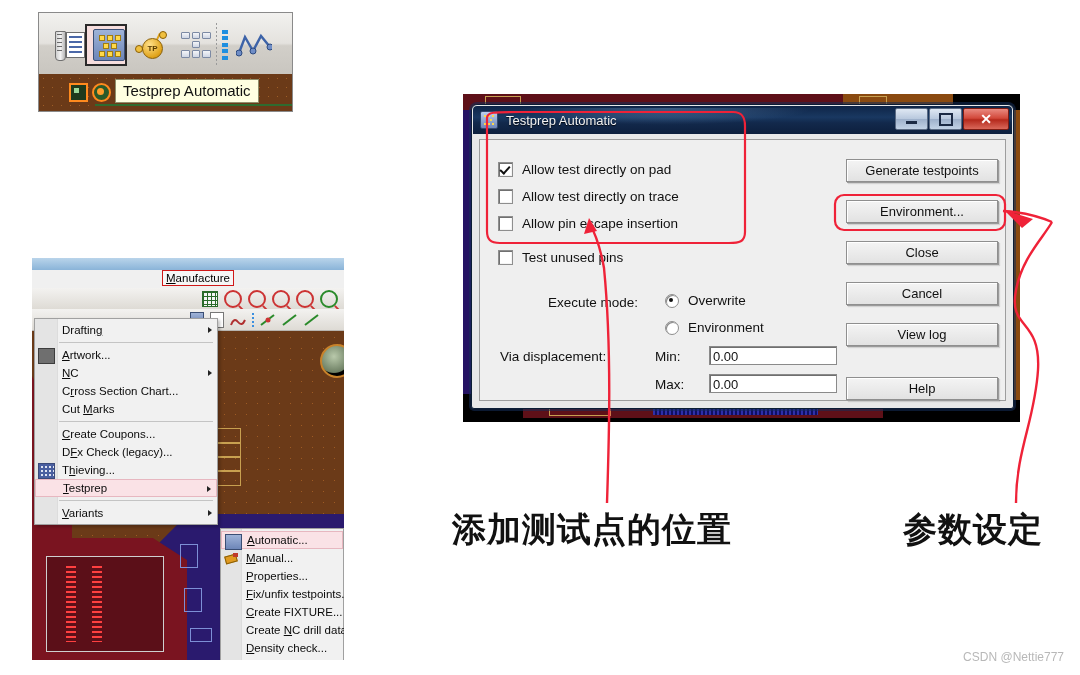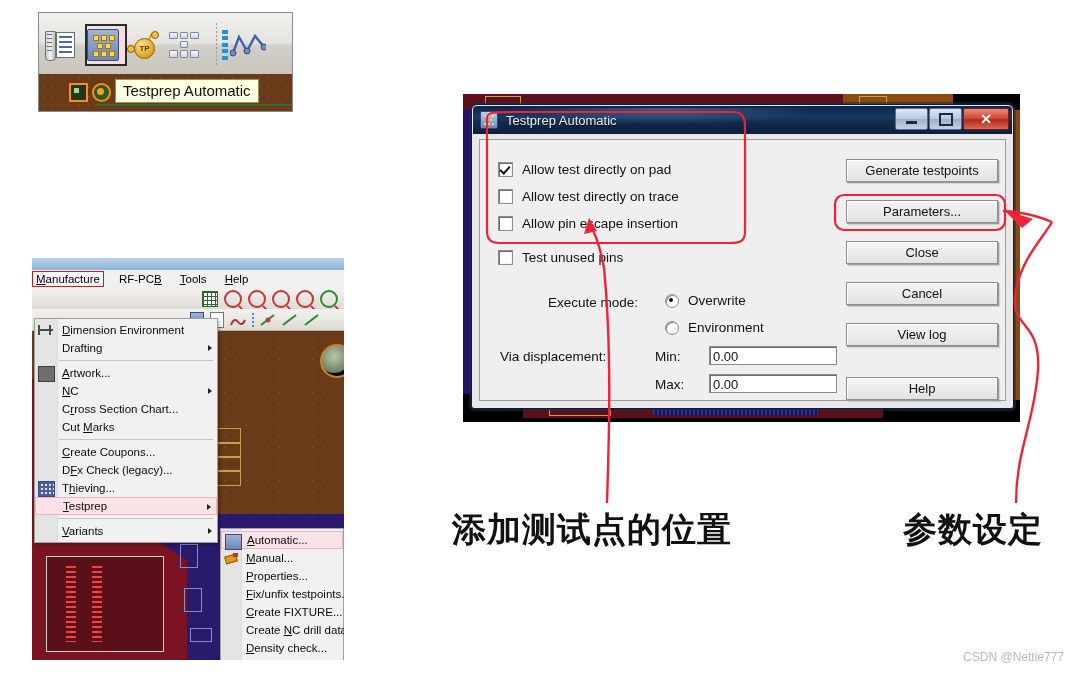--- a/index.html
+++ b/index.html
@@ -34,21 +34,21 @@
     align-items: center;
     padding-left: 4px;
     box-sizing: border-box;
   }
   .tb-sep {
     width: 1px; height: 44px; margin: 0 5px;
     background: repeating-linear-gradient(to bottom,#9a9a9a 0 2px, transparent 2px 4px);
   }
   .tb-btn {
     width: 42px; height: 42px;
-    display: flex; align-items: center; justify-content: flex-start;
+    display: flex; align-items: center; justify-content: flex-end;
     position: relative;
   }
   .tb-btn.active {
     border: 2px solid #2a2a2a;
     background: #f6dede;
     box-sizing: border-box;
   }
   
   .ico-rulerlist { position: relative; width: 32px; height: 30px; }
   .ico-rulerlist .ruler {
@@ -147,22 +147,22 @@
     overflow: hidden;
     background:#6b3a18;
   }
   #app-titlebar-strip {
     position:absolute; left:0; top:0; right:0; height:12px;
     background: linear-gradient(to bottom,#b9d4ea,#8ab4d8);
   }
   #menubar {
     position:absolute; left:0; top:12px; right:0; height:18px;
     background:#f0f0f0; border-bottom:1px solid #cfcfcf;
-    display:flex; align-items:center; gap:12px; padding-left:0;
-    font-size:11.5px; color:#000;
+    display:flex; align-items:center; gap:12px; padding-left:20px;
+    font-size:11.5px; color:#000;flex-direction:column;
   }
   #menubar .mi { padding:1px 3px; }
   #menubar .mi.sel { border:1px solid #d01818; background:#f6f6f6;}
   .u { text-decoration: underline; }
 
   #pcb-canvas {
     position:absolute; left:0; top:30px; right:0; bottom:0;
     background:#6b3a18;
     overflow:hidden;
   }
@@ -522,24 +522,20 @@
     <span style="position:absolute;left:14px;top:268px;width:116px;height:94px;border:1px solid #cfcfcf;background:#5b0f18"></span>
     <span style="position:absolute;left:34px;top:278px;width:10px;height:76px;background:repeating-linear-gradient(to bottom,#ff4040 0 2px,transparent 2px 5px)"></span>
     <span style="position:absolute;left:60px;top:278px;width:10px;height:76px;background:repeating-linear-gradient(to bottom,#ff4040 0 2px,transparent 2px 5px)"></span>
     <span class="pcb-outline" style="left:148px;top:256px;width:16px;height:22px;border-color:#7d8fd6"></span>
     <span class="pcb-outline" style="left:152px;top:300px;width:16px;height:22px;border-color:#7d8fd6"></span>
     <span class="pcb-outline" style="left:158px;top:340px;width:20px;height:12px;border-color:#7d8fd6"></span>
 
     <div id="menu-dropdown">
       <div class="gutter"></div>
 
-      <div class="mrow">
-        <span class="gico gi-dim"></span>
-        <span class="u">D</span><span>imension Environment</span>
-      </div>
       <div class="mrow">
         Draftin<span class="u">g</span><span class="arrow"></span>
       </div>
       <div class="msep"></div>
 
       <div class="mrow">
         <span class="gico gi-art"></span>
         <span class="u">A</span><span>rtwork...</span>
       </div>
       <div class="mrow">
@@ -677,21 +673,21 @@
       <span class="lbl">Environment</span>
     </label>
 
     <span class="dlg-label" style="left:20px;top:209px">Via displacement:</span>
     <span class="dlg-label" style="left:175px;top:209px">Min:</span>
     <span class="dlg-input" style="left:229px;top:206px;width:128px">0.00</span>
     <span class="dlg-label" style="left:175px;top:237px">Max:</span>
     <span class="dlg-input" style="left:229px;top:234px;width:128px">0.00</span>
 
     <button class="dlg-btn" style="left:366px;top:19px">Generate testpoints</button>
-    <button class="dlg-btn" style="left:366px;top:60px">Parameters...</button>
+    <button class="dlg-btn" style="left:366px;top:60px">Environment...</button>
     <button class="dlg-btn" style="left:366px;top:101px">Close</button>
     <button class="dlg-btn" style="left:366px;top:142px">Cancel</button>
     <button class="dlg-btn" style="left:366px;top:183px">View log</button>
     <button class="dlg-btn" style="left:366px;top:237px">Help</button>
   </div>
 </div>
 
 <svg id="annot-svg" class="abs" viewBox="0 0 1080 675">
 
   <path d="M487 118 C487 112 493 112 520 112 L733 112 C743 112 745 118 745 126

